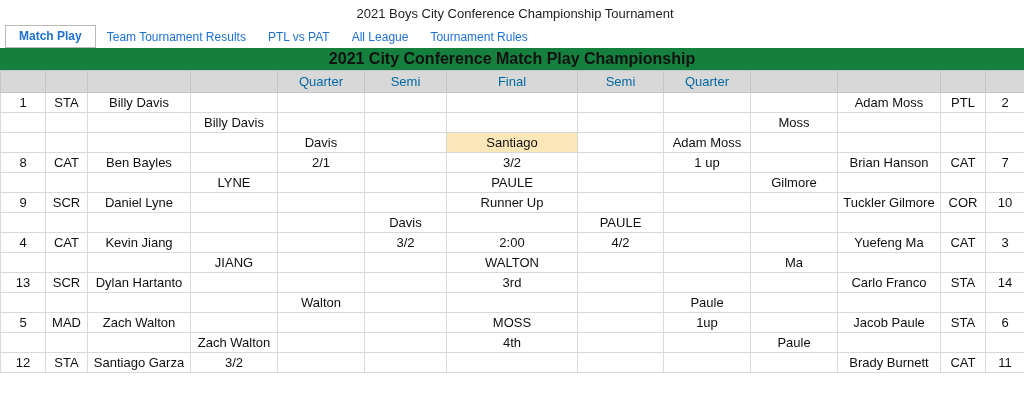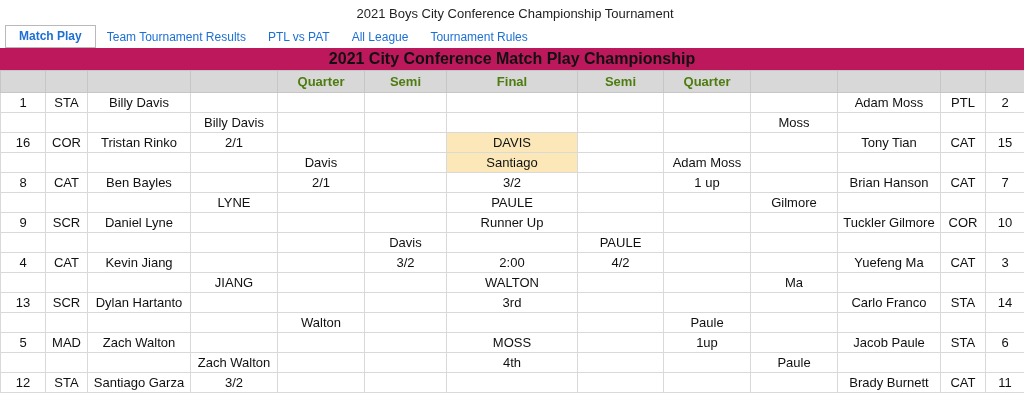--- a/index.html
+++ b/index.html
@@ -2,25 +2,25 @@
 <html><head>
 <meta charset="utf-8">
 <style>
   * { box-sizing: border-box; }
   html,body { width:1024px; height:415px; margin:0; overflow:hidden; background:#fff;
     font-family:"Liberation Sans","DejaVu Sans",sans-serif; color:#1f1f1f; }
   .page-title { font-size:13px; padding:6px 0 3px 6px; height:25px; white-space:nowrap;text-align:center; }
   .tab-bar { display:flex; align-items:flex-end; height:23px; padding-left:5px; font-size:12px; }
   .tab { color:#1d70d3; padding:3px 11px 4px; white-space:nowrap; cursor:pointer; }
   .tab.active { font-weight:bold; border:1px solid #b9b9b9; padding:3px 13px 4px; background:#fff;margin-top:29px; }
-  .sheet-title { height:22px; line-height:22px; background:#be185d; text-align:center;
+  .sheet-title { height:22px; line-height:22px; background:#15803d; text-align:center;
     font-weight:bold; font-size:16px; color:#111; }
   table.bracket { width:1024px; border-collapse:collapse; table-layout:fixed; }
   .bracket th, .bracket td { padding:0 1px; text-align:center; overflow:hidden; white-space:nowrap; font-size:13px; }
-  .bracket th { background:#d8d8d8; border:1px solid #c6c6c6; height:22px; font-weight:bold; color:#4d7c0f; }
+  .bracket th { background:#d8d8d8; border:1px solid #c6c6c6; height:22px; font-weight:normal; color:#0369a1; }
   .bracket td { border:1px solid #d9d9d9; height:20px; font-weight:normal; color:#111; line-height:19px; }
   .b { font-weight:bold; }
   .u { border-bottom:2px solid #5f5f5f; }
   .r { border-right:2px solid #5f5f5f; }
   .l { border-left:2px solid #5f5f5f; }
   .boxT { border-top:2px solid #2f2f2f; border-left:2px solid #2f2f2f; border-right:2px solid #2f2f2f; }
   .boxB { border-bottom:2px solid #2f2f2f; border-left:2px solid #2f2f2f; border-right:2px solid #2f2f2f; }
   .champ { background:#fbe7b8; font-weight:bold; }
 </style>
 </head>
@@ -96,35 +96,20 @@
         <td></td>
       <td></td>
         <td></td>
       <td></td>
       <td class="u">Moss</td>
       <td class="l"></td>
       <td></td>
         <td></td>
     </tr>
     <tr>
-      <td class="b u">16</td>
-      <td class="u">COR</td>
-      <td class="u r">Tristan Rinko</td>
-      <td class="r">2/1</td>
-      <td></td>
-        <td></td>
-      <td class="boxT champ">DAVIS</td>
-      <td></td>
-        <td></td>
-      <td class="l"></td>
-      <td class="u l">Tony Tian</td>
-      <td class="u">CAT</td>
-      <td class="b u">15</td>
-    </tr>
-    <tr>
       <td></td>
         <td></td>
       <td></td>
       <td class="r"></td>
       <td class="u">Davis</td>
       <td></td>
       <td class="boxB champ">Santiago</td>
       <td></td>
       <td class="u">Adam Moss</td>
       <td class="l"></td>

